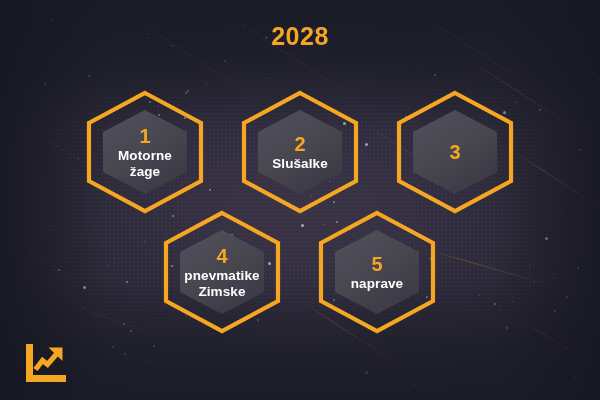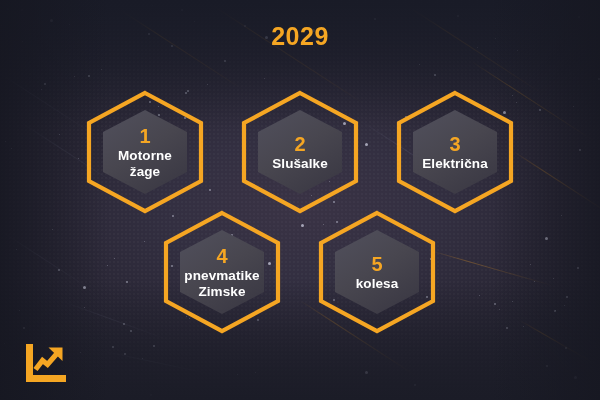--- a/index.html
+++ b/index.html
@@ -299,21 +299,21 @@
       <div class="star s" style="left: 197.874px; top: 315.781px;"></div>
       <div class="star s" style="left: 4.17178px; top: 343.438px;"></div>
       <div class="star s" style="left: 11.1514px; top: 147.7px;"></div>
       <div class="star b" style="left: 397.215px; top: 261.293px;"></div>
     </div>
   <div class="bg-top-fade"></div>
   <div class="bg-bottom-fade"></div>
   <div class="bg-side-fade"></div>
 
   <div class="title-wrap">
-    <span class="title-line2">2029</span>
+    <span class="title-line2">2028</span>
   </div>
 
   <div class="hexes">
       <div class="hex" style="left: 84px; top: 90px;">
         <svg viewBox="0 0 122 124" aria-hidden="true">
           <defs>
             <linearGradient id="hexgrad0" x1="0" y1="0" x2="0.65" y2="1">
               <stop offset="0%" stop-color="#51505d"></stop>
               <stop offset="55%" stop-color="#48464f"></stop>
               <stop offset="100%" stop-color="#3c3a45"></stop>
@@ -357,21 +357,20 @@
               <stop offset="55%" stop-color="#48464f"></stop>
               <stop offset="100%" stop-color="#3c3a45"></stop>
             </linearGradient>
           </defs>
           <polygon points="61,20 103,42 103,82 61,104 19,82 19,42" fill="url(#hexgrad2)"></polygon>
           <polygon points="61,3 117,33 117,91 61,121 5,91 5,33" fill="none" stroke="#f5a623" stroke-width="4.2" stroke-linejoin="miter"></polygon>
         </svg>
         <div class="hex-content">
           <div class="hex-num">3</div>
           <div class="hex-label">
-            <div>Električna</div>
           </div>
         </div>
       </div>
       <div class="hex" style="left: 161px; top: 210px;">
         <svg viewBox="0 0 122 124" aria-hidden="true">
           <defs>
             <linearGradient id="hexgrad3" x1="0" y1="0" x2="0.65" y2="1">
               <stop offset="0%" stop-color="#51505d"></stop>
               <stop offset="55%" stop-color="#48464f"></stop>
               <stop offset="100%" stop-color="#3c3a45"></stop>
@@ -396,21 +395,21 @@
               <stop offset="55%" stop-color="#48464f"></stop>
               <stop offset="100%" stop-color="#3c3a45"></stop>
             </linearGradient>
           </defs>
           <polygon points="61,20 103,42 103,82 61,104 19,82 19,42" fill="url(#hexgrad4)"></polygon>
           <polygon points="61,3 117,33 117,91 61,121 5,91 5,33" fill="none" stroke="#f5a623" stroke-width="4.2" stroke-linejoin="miter"></polygon>
         </svg>
         <div class="hex-content">
           <div class="hex-num">5</div>
           <div class="hex-label">
-            <div>kolesa</div>
+            <div>naprave</div>
           </div>
         </div>
       </div>
     </div>
 
   <div class="logo">
     <svg viewBox="0 0 48 42" aria-hidden="true">
       <path d="M4 2 L11 2 L11 33 L44 33 L44 40 L4 40 Z" fill="#f5a623"></path>
       <path d="M13.5 27.5 L20.5 18.5 L25.5 22.5 L35 11.5" fill="none" stroke="#f5a623" stroke-width="5.2" stroke-linejoin="miter" stroke-linecap="butt"></path>
       <path d="M26.5 5.5 L40.5 5.5 L40.5 19 Z" fill="#f5a623"></path>

